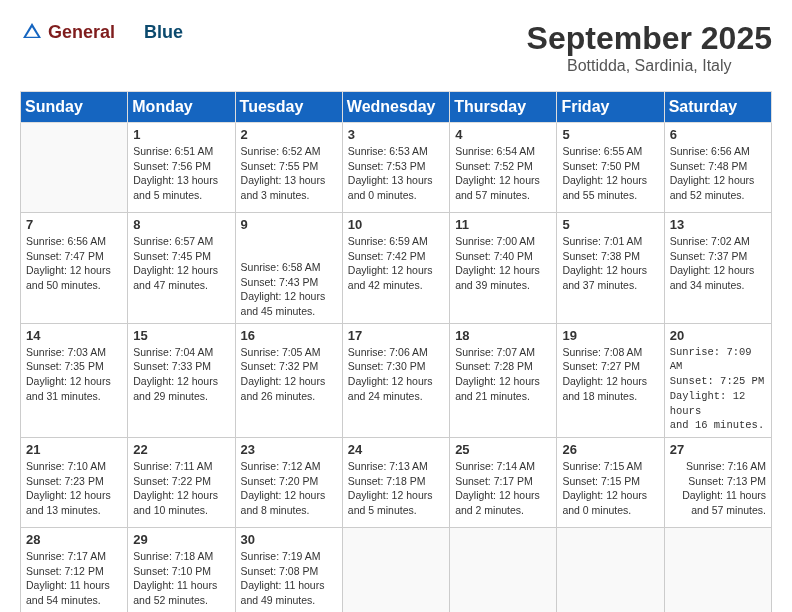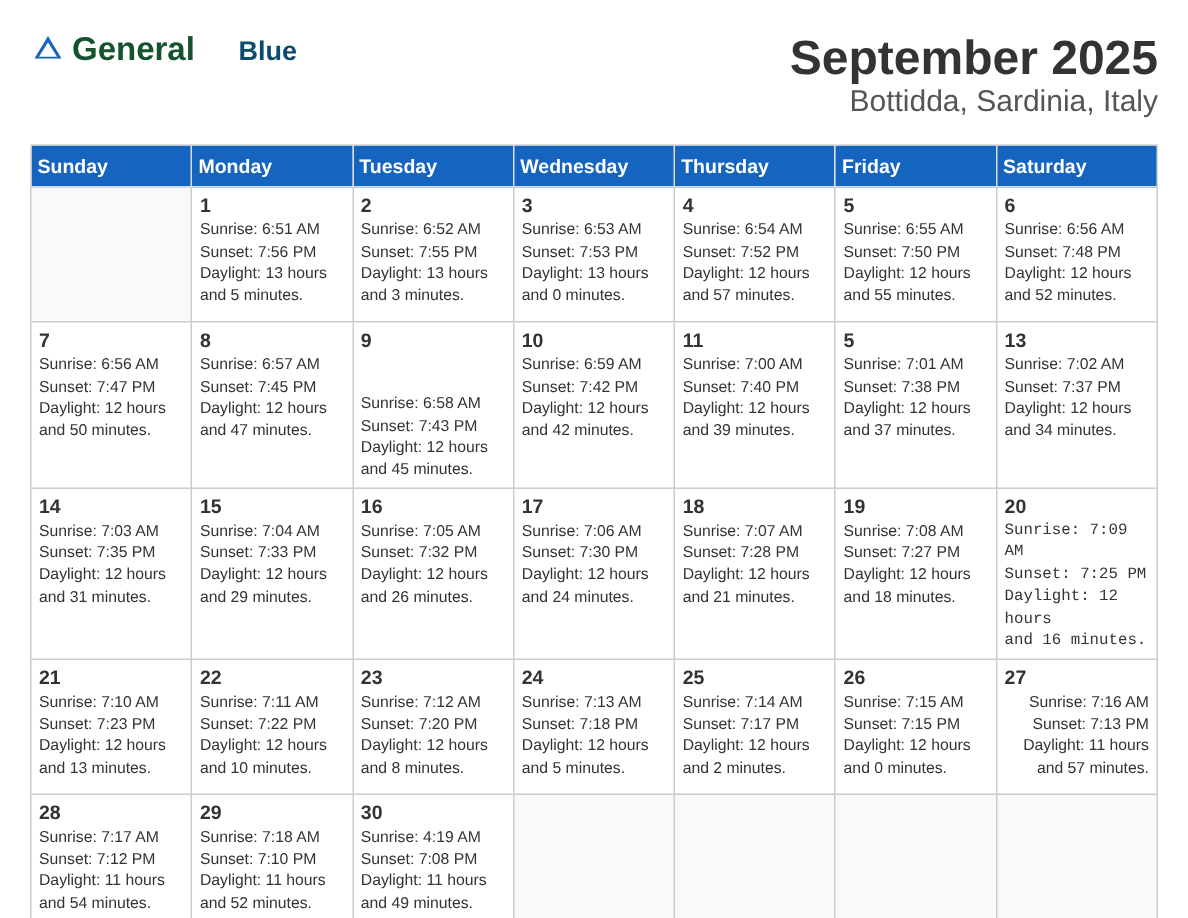--- a/index.html
+++ b/index.html
@@ -15,57 +15,57 @@
       justify-content: space-between;
       align-items: flex-start;
       margin-bottom: 16px;
     }
     .logo {
       display: flex;
       align-items: center;
       gap: 4px;
     }
     .logo-text-general {
-      font-size: 22px;
-      font-weight: bold;
-      color: #14532d;
+      font-size: 18px;
+      font-weight: bold;
+      color: #7f1d1d;
     }
     .logo-text-blue {
       font-size: 18px;
       font-weight: bold;
       color: #0c4a6e;
       margin-left: 29px;
     }
     .logo-icon {
       width: 24px;
       height: 24px;
     }
     .title-block {
-      text-align: right;
+      text-align: center;
     }
     .month-title {
       font-size: 32px;
       font-weight: bold;
       color: #333;
     }
     .subtitle {
-      font-size: 20px;
+      font-size: 16px;
       color: #555;
     }
     .calendar {
       width: 100%;
       border-collapse: collapse;
       font-size: 11px;
     }
     .calendar thead tr th {
       background-color: #1565c0;
       color: #fff;
       padding: 6px 4px;
       text-align: left;
-      font-size: 13px;
+      font-size: 16px;
       font-weight: bold;
       border: 1px solid #ddd;
     }
     .calendar tbody tr td {
       border: 1px solid #ccc;
       vertical-align: top;
       padding: 4px 5px;
       height: 90px;
       width: 107px;
     }
@@ -324,21 +324,21 @@
         </td>
         <td>
           <div class="day-number">29</div>
           <div class="day-info" style="white-space: pre-line;">Sunrise: 7:18 AM
 Sunset: 7:10 PM
 Daylight: 11 hours
 and 52 minutes.</div>
         </td>
         <td>
           <div class="day-number">30</div>
-          <div class="day-info" style="white-space: pre-line;">Sunrise: 4:19 AM
+          <div class="day-info" style="white-space: pre-line;">Sunrise: 7:19 AM
 Sunset: 7:08 PM
 Daylight: 11 hours
 and 49 minutes.</div>
         </td>
         <td class="empty-cell"></td>
         <td class="empty-cell"></td>
         <td class="empty-cell"></td>
         <td class="empty-cell"></td>
       </tr>
     </tbody>

